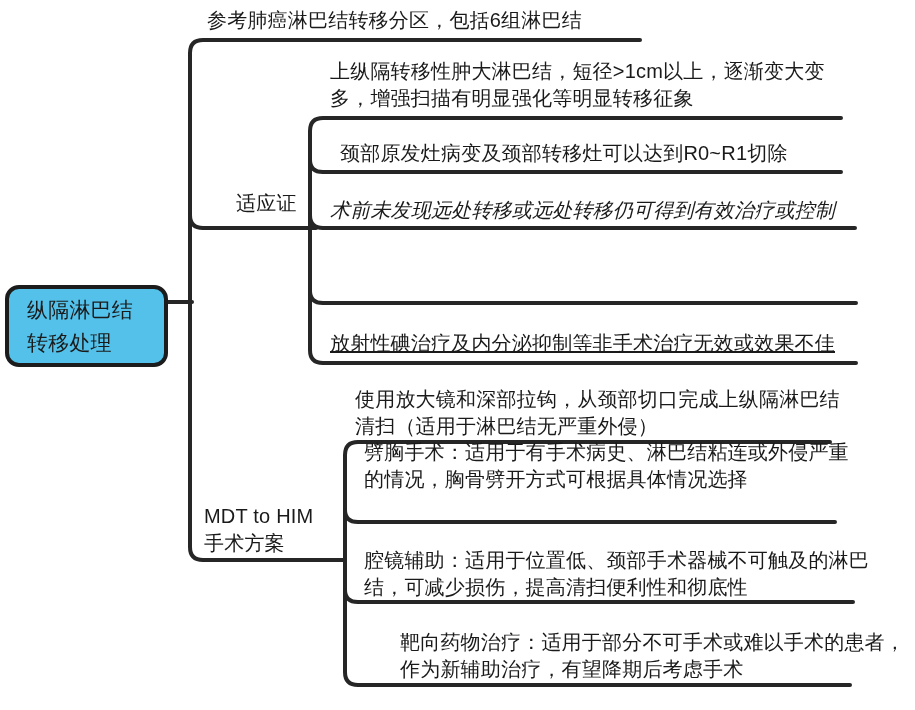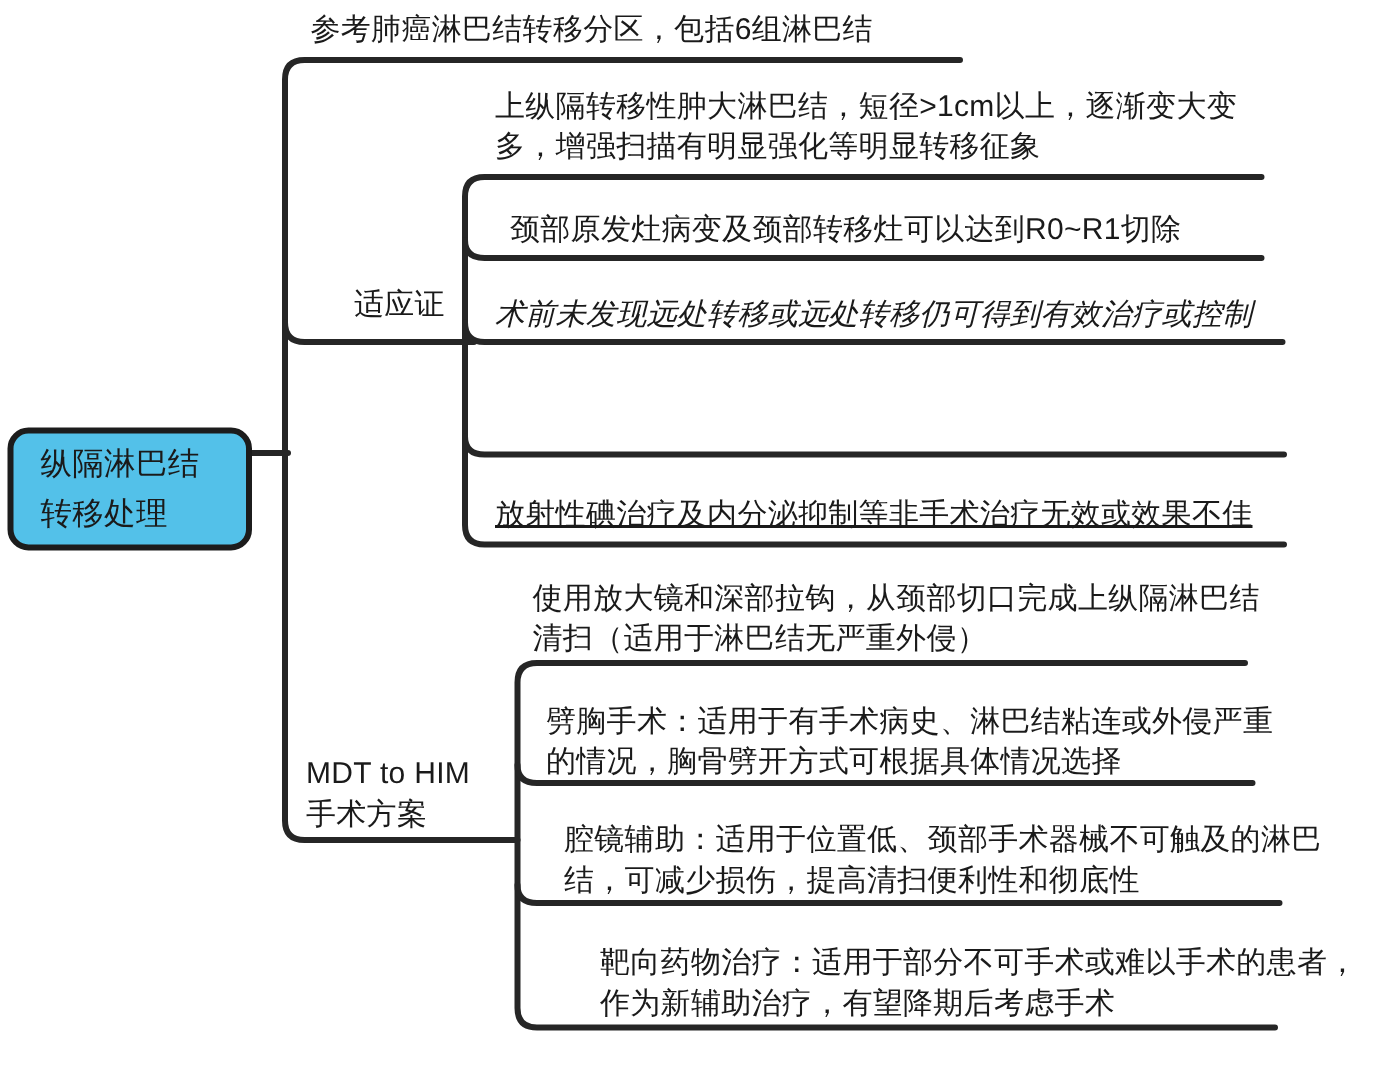--- a/index.html
+++ b/index.html
@@ -92,22 +92,22 @@
 
 
   <div class="node-text" style="left:330px; top:330px;text-decoration:underline;">放射性碘治疗及内分泌抑制等非手术治疗无效或效果不佳</div>
 
   <div class="node-text" style="left:204px; top:503px;">MDT to HIM
 手术方案</div>
 
   <div class="node-text" style="left:355px; top:386px;">使用放大镜和深部拉钩，从颈部切口完成上纵隔淋巴结
 清扫（适用于淋巴结无严重外侵）</div>
 
-  <div class="node-text" style="left:364px; top:468px;">劈胸手术：适用于有手术病史、淋巴结粘连或外侵严重
+  <div class="node-text" style="left:364px; top:439px;">劈胸手术：适用于有手术病史、淋巴结粘连或外侵严重
 的情况，胸骨劈开方式可根据具体情况选择</div>
 
-  <div class="node-text" style="left:364px; top:547px;margin-left:12px;">腔镜辅助：适用于位置低、颈部手术器械不可触及的淋巴
+  <div class="node-text" style="left:364px; top:547px;">腔镜辅助：适用于位置低、颈部手术器械不可触及的淋巴
 结，可减少损伤，提高清扫便利性和彻底性</div>
 
   <div class="node-text" style="left:364px; top:629px;margin-left:36px;">靶向药物治疗：适用于部分不可手术或难以手术的患者，
 作为新辅助治疗，有望降期后考虑手术</div>
 
 </div>
 
 </body></html>

